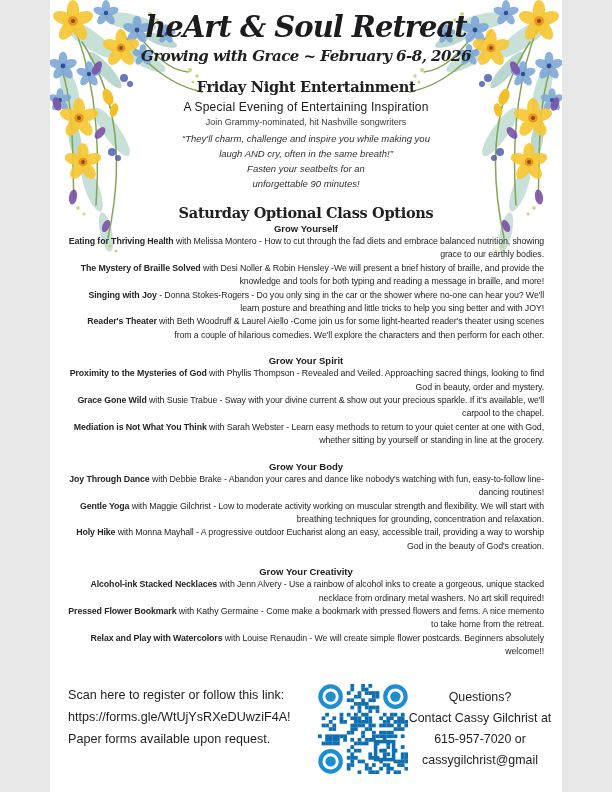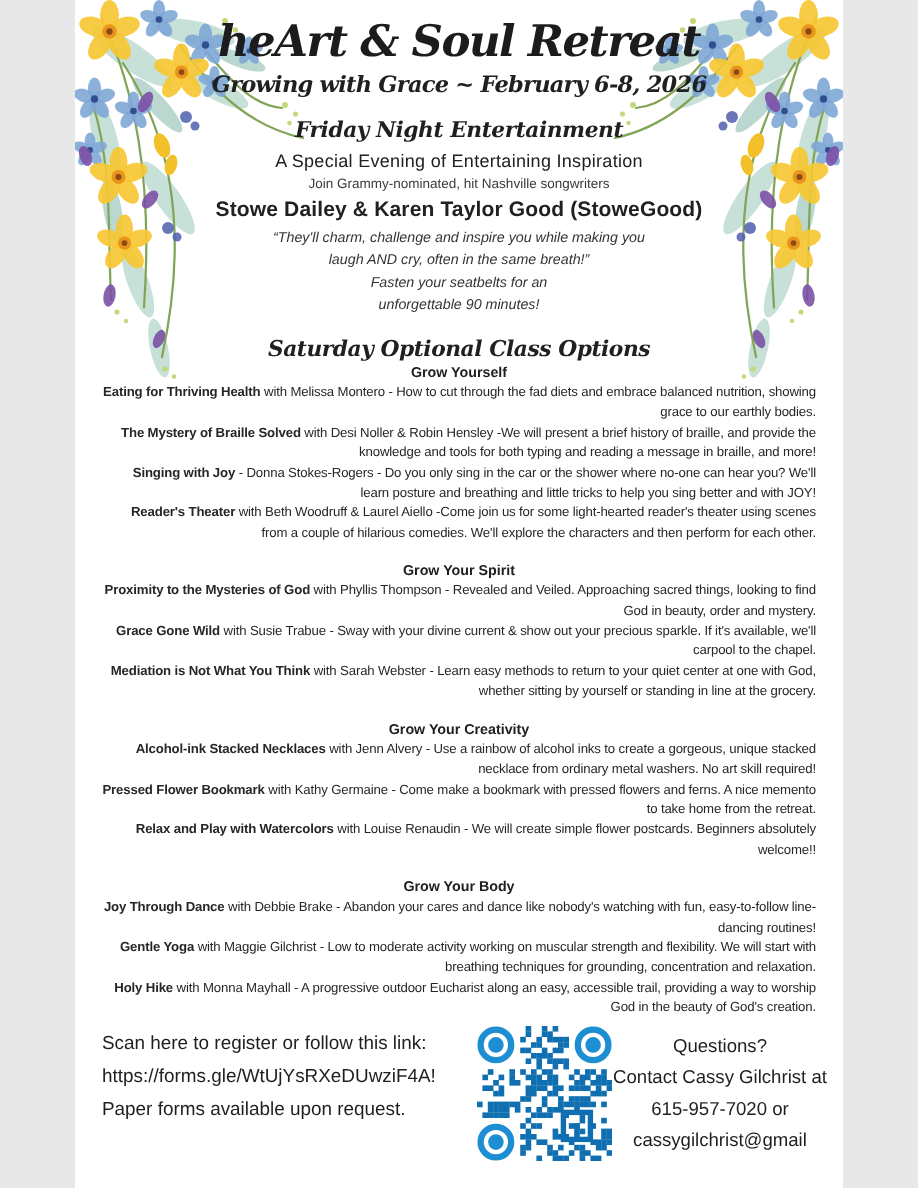--- a/index.html
+++ b/index.html
@@ -15,21 +15,21 @@
   
   .title{
     font-family:"DejaVu Serif", serif; font-style:italic; font-weight:600;
     font-size:29px; letter-spacing:-1px; text-align:center; margin:4px 0 0 0; color:#1c1c1e;
   }
   .subtitle{
     font-family:"DejaVu Serif", serif; font-style:italic; font-weight:600;
     font-size:15px; letter-spacing:-0.5px; text-align:center; margin:3px 0 0 0;
   }
   .script-h{
-    font-family:"DejaVu Serif", serif; font-style:italic; font-weight:600;
+    font-family:"DejaVu Serif", serif; font-weight:600;
     font-size:14.5px; letter-spacing:-0.3px; text-align:center; margin:0;
   }
   .friday-heading{margin-top:13px;}
   .evening-line{font-size:12px; text-align:center; margin-top:5px; letter-spacing:0.2px;}
   .join-line{font-size:9px; text-align:center; margin-top:3px; color:#3a3a3a;}
   .performers{font-size:14px; font-weight:bold; text-align:center; margin-top:4px; letter-spacing:0.1px;}
   .quote{margin-top:4px;}
   .quote div{font-size:9.5px; font-style:italic; text-align:center; line-height:15px; color:#333;}
   .saturday-heading{margin-top:13px;}
   .sections{margin-top:2px;}
@@ -154,21 +154,20 @@
   </svg>
 
   <div class="content">
     <h1 class="title">heArt &amp; Soul Retreat</h1>
     <div class="subtitle">Growing with Grace ~ February 6-8, 2026</div>
 
     <section>
       <h2 class="script-h friday-heading">Friday Night Entertainment</h2>
       <div class="evening-line">A Special Evening of Entertaining Inspiration</div>
       <div class="join-line">Join Grammy-nominated, hit Nashville songwriters</div>
-      <div class="performers">Stowe Dailey &amp; Karen Taylor Good (StoweGood)</div>
       <div class="quote" id="quote">
           <div>“They'll charm, challenge and inspire you while making you</div>
           <div>laugh AND cry, often in the same breath!”</div>
           <div>Fasten your seatbelts for an</div>
           <div>unforgettable 90 minutes!</div>
         </div>
     </section>
 
     <section>
       <h2 class="script-h saturday-heading">Saturday Optional Class Options</h2>
@@ -189,37 +188,37 @@
     <h3 class="section-title">Grow Your Spirit</h3>
 
   <p class="class-item"><b class="class-name">Proximity to the Mysteries of God</b><span class="class-desc">with Phyllis Thompson - Revealed and Veiled. Approaching sacred things, looking to find God in beauty, order and mystery.</span></p>
 
   <p class="class-item"><b class="class-name">Grace Gone Wild</b><span class="class-desc">with Susie Trabue - Sway with your divine current &amp; show out your precious sparkle. If it's available, we'll carpool to the chapel.</span></p>
 
   <p class="class-item"><b class="class-name">Mediation is Not What You Think</b><span class="class-desc">with Sarah Webster - Learn easy methods to return to your quiet center at one with God, whether sitting by yourself or standing in line at the grocery.</span></p>
 </div>
 
   <div class="class-section">
+    <h3 class="section-title">Grow Your Body</h3>
+
+  <p class="class-item"><b class="class-name">Joy Through Dance</b><span class="class-desc">with Debbie Brake - Abandon your cares and dance like nobody's watching with fun, easy-to-follow line-dancing routines!</span></p>
+
+  <p class="class-item"><b class="class-name">Gentle Yoga</b><span class="class-desc">with Maggie Gilchrist - Low to moderate activity working on muscular strength and flexibility. We will start with breathing techniques for grounding, concentration and relaxation.</span></p>
+
+  <p class="class-item"><b class="class-name">Holy Hike</b><span class="class-desc">with Monna Mayhall - A progressive outdoor Eucharist along an easy, accessible trail, providing a way to worship God in the beauty of God's creation.</span></p>
+</div>
+
+  <div class="class-section">
     <h3 class="section-title">Grow Your Creativity</h3>
 
   <p class="class-item"><b class="class-name">Alcohol-ink Stacked Necklaces</b><span class="class-desc">with Jenn Alvery - Use a rainbow of alcohol inks to create a gorgeous, unique stacked necklace from ordinary metal washers. No art skill required!</span></p>
 
   <p class="class-item"><b class="class-name">Pressed Flower Bookmark</b><span class="class-desc">with Kathy Germaine - Come make a bookmark with pressed flowers and ferns. A nice memento to take home from the retreat.</span></p>
 
   <p class="class-item"><b class="class-name">Relax and Play with Watercolors</b><span class="class-desc">with Louise Renaudin - We will create simple flower postcards. Beginners absolutely welcome!!</span></p>
-</div>
-
-  <div class="class-section">
-    <h3 class="section-title">Grow Your Body</h3>
-
-  <p class="class-item"><b class="class-name">Joy Through Dance</b><span class="class-desc">with Debbie Brake - Abandon your cares and dance like nobody's watching with fun, easy-to-follow line-dancing routines!</span></p>
-
-  <p class="class-item"><b class="class-name">Gentle Yoga</b><span class="class-desc">with Maggie Gilchrist - Low to moderate activity working on muscular strength and flexibility. We will start with breathing techniques for grounding, concentration and relaxation.</span></p>
-
-  <p class="class-item"><b class="class-name">Holy Hike</b><span class="class-desc">with Monna Mayhall - A progressive outdoor Eucharist along an easy, accessible trail, providing a way to worship God in the beauty of God's creation.</span></p>
 </div>
 </div>
     </section>
   </div>
 
   <footer class="footer">
     <div class="reg-block" id="regLines">
         <div>Scan here to register or follow this link:</div>
         <div>https://forms.gle/WtUjYsRXeDUwziF4A!</div>
         <div>Paper forms available upon request.</div>

